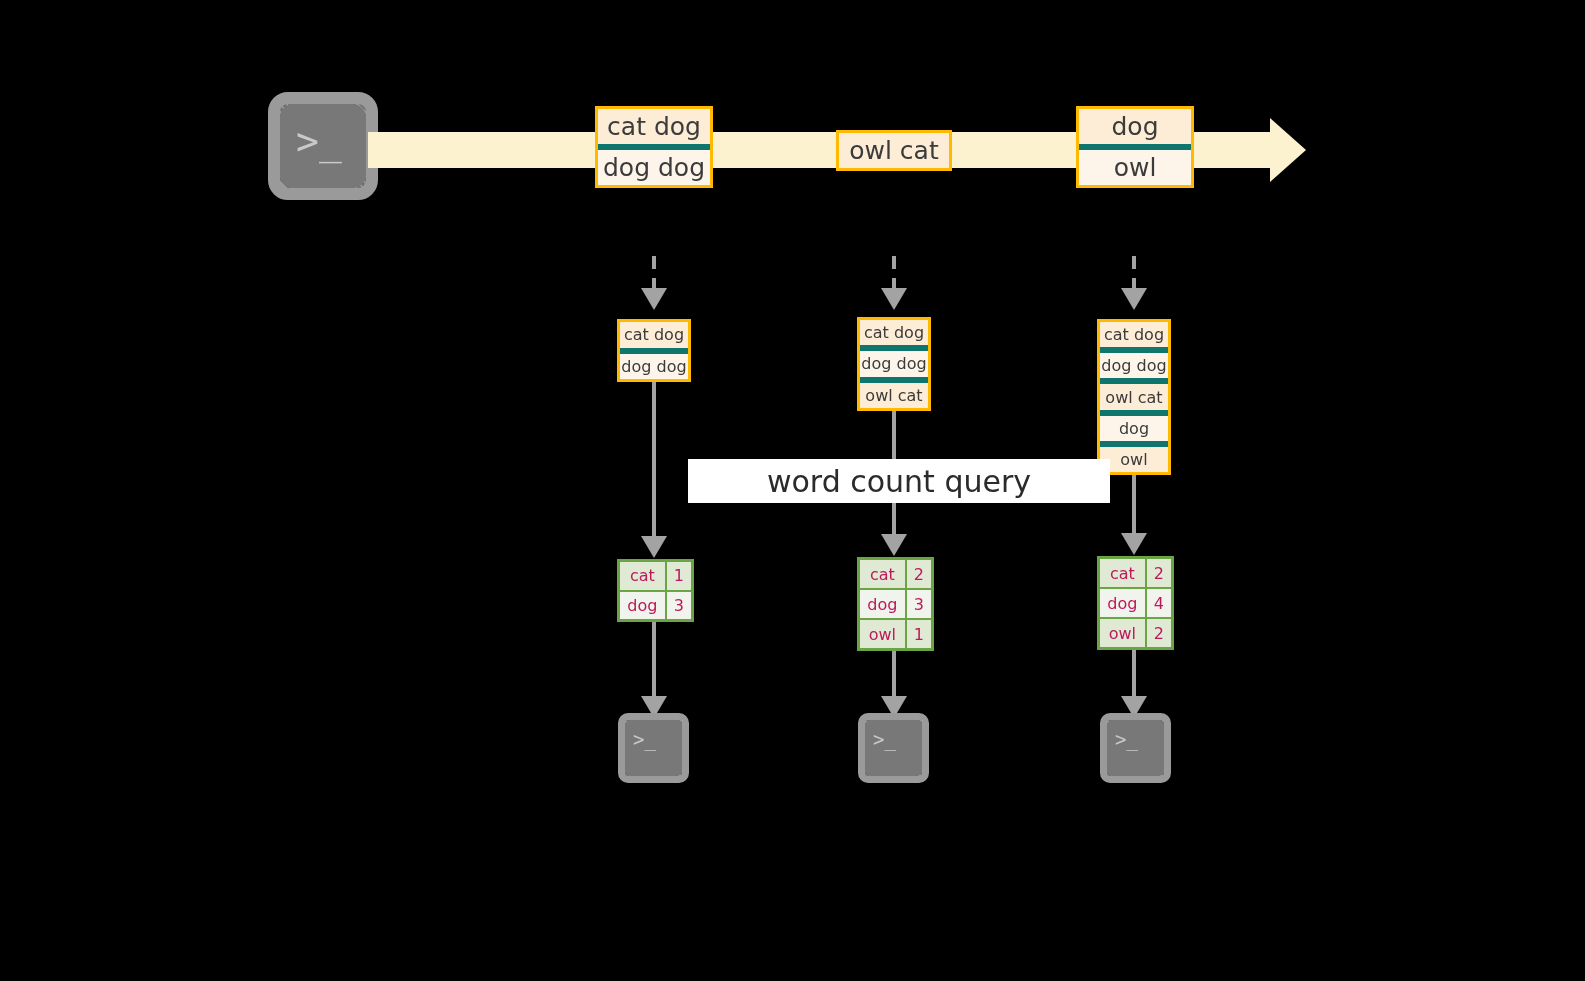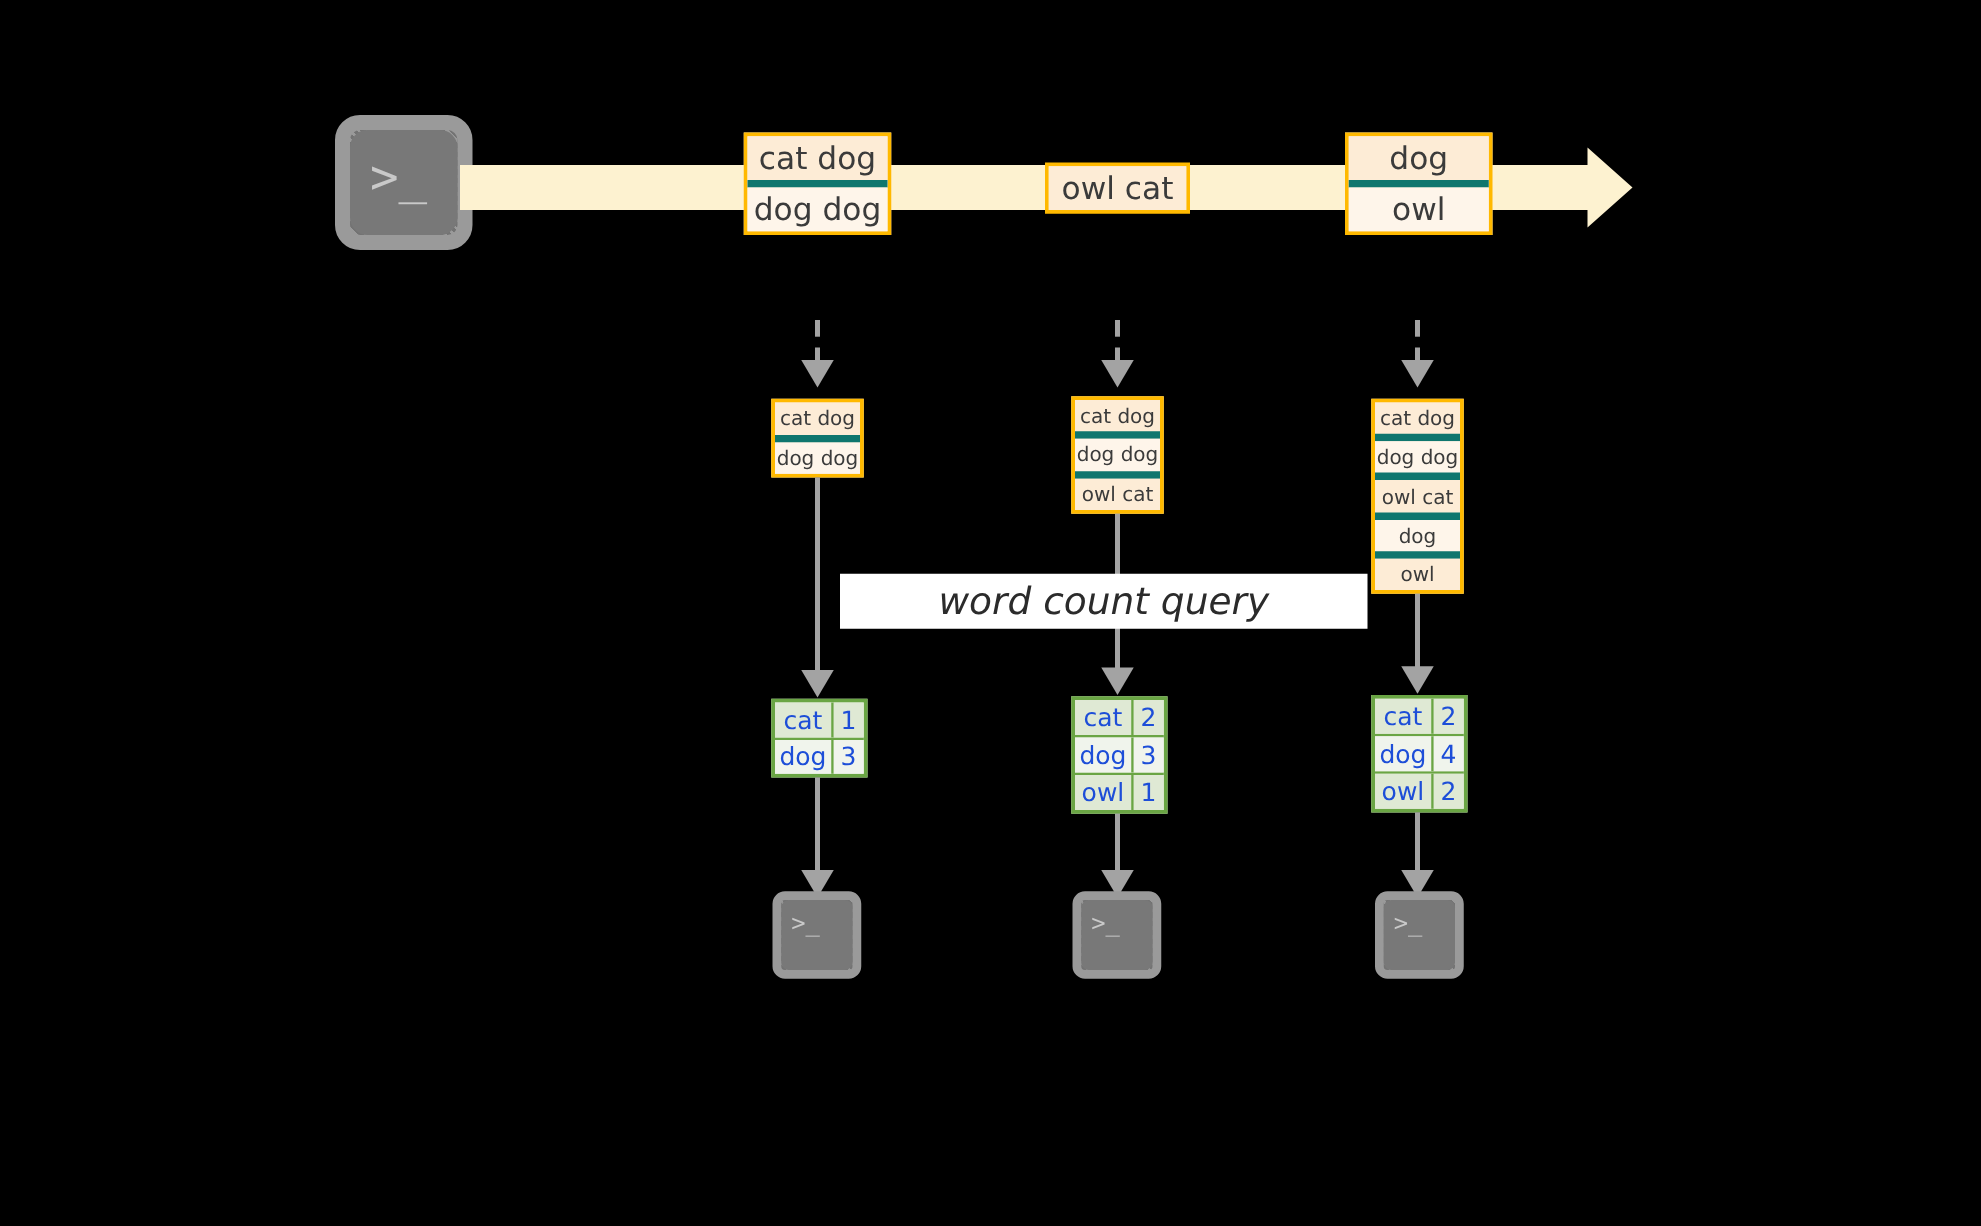--- a/index.html
+++ b/index.html
@@ -106,22 +106,22 @@
     flex: 1 1 auto;
     display: flex;
     border-bottom: 2px solid #6aa544;
   }
   .restable .row:last-child { border-bottom: none; }
   .restable .c-word,
   .restable .c-count {
     display: flex;
     align-items: center;
     justify-content: center;
-    color: #1d4ed8;
-    font-size: 20px;
+    color: #be185d;
+    font-size: 16px;
     white-space: nowrap;
   }
   .restable .c-word {
     width: 46px;
     border-right: 2px solid #6aa544;
     background: #dfe9d4;
   }
   .restable .c-count {
     width: 25px;
     background: #dfe9d4;
@@ -283,15 +283,15 @@
   </div>
 
   <div class="vline" style="left:1132px; top:650px; width:4px; height:53px;"></div>
   <div class="vhead" style="left:1121px; top:696px;"></div>
 
   <div class="terminal small" style="left:1100px; top:713px; width:71px; height:70px;">
     <div class="terminal-inner"></div>
     <div class="prompt">&gt;_</div>
   </div>
 
-  <div class="querylabel" style="left:672px; top:459px; width:422px; height:44px;font-style:italic;">word count query</div>
+  <div class="querylabel" style="left:688px; top:459px; width:422px; height:44px;">word count query</div>
 
 </div>
 
 </body></html>

